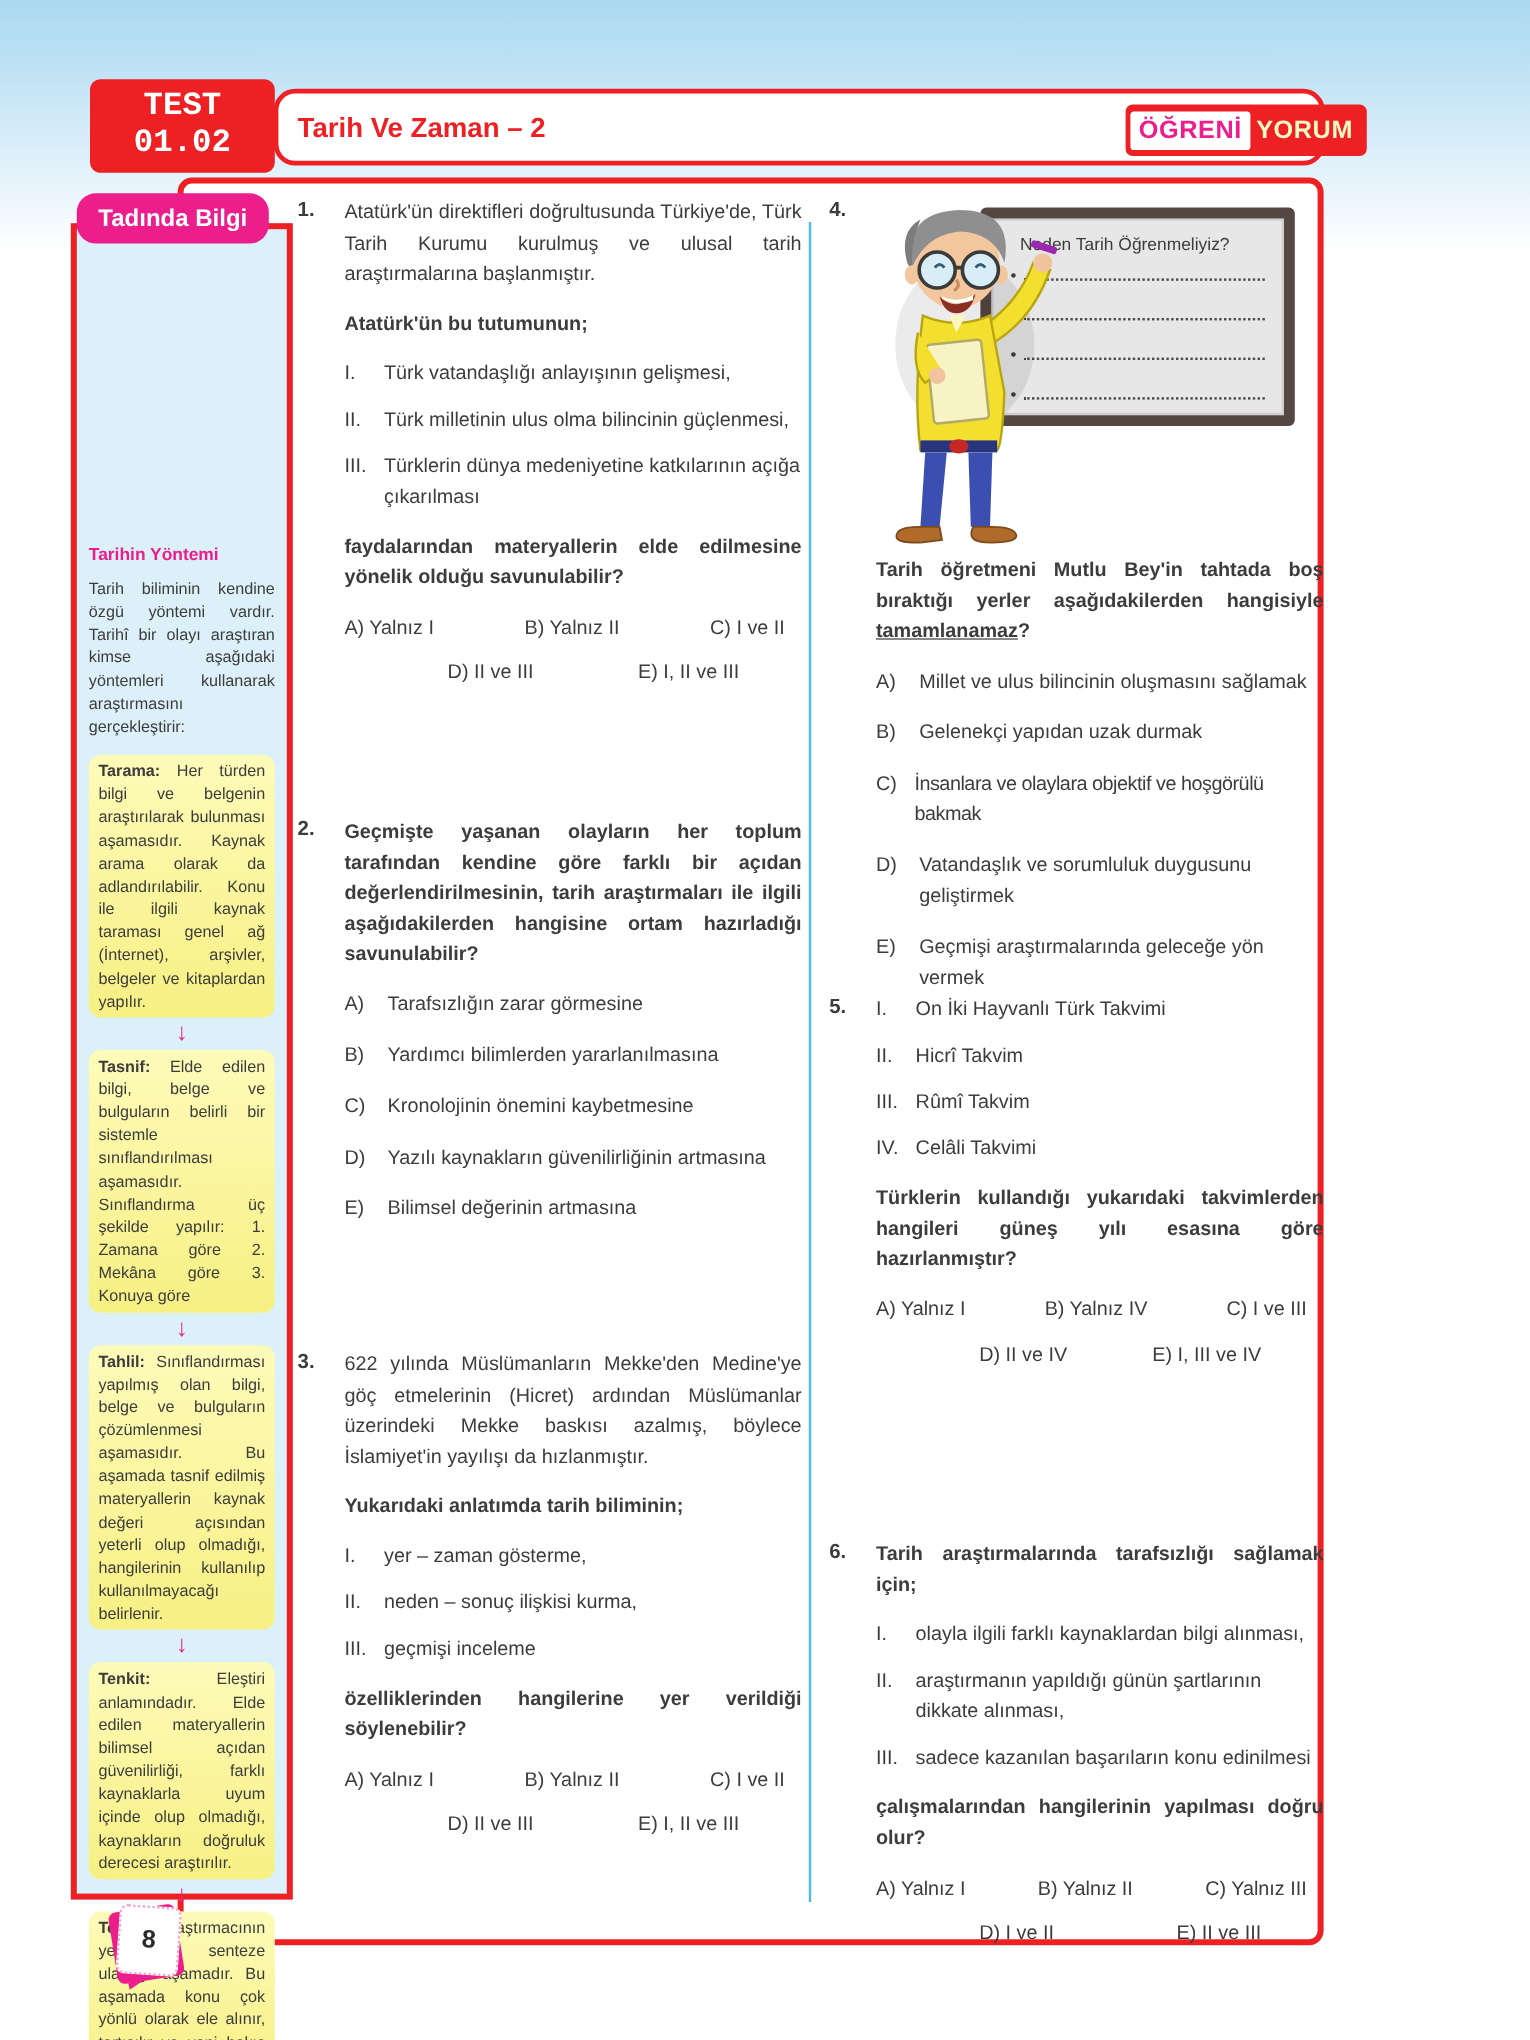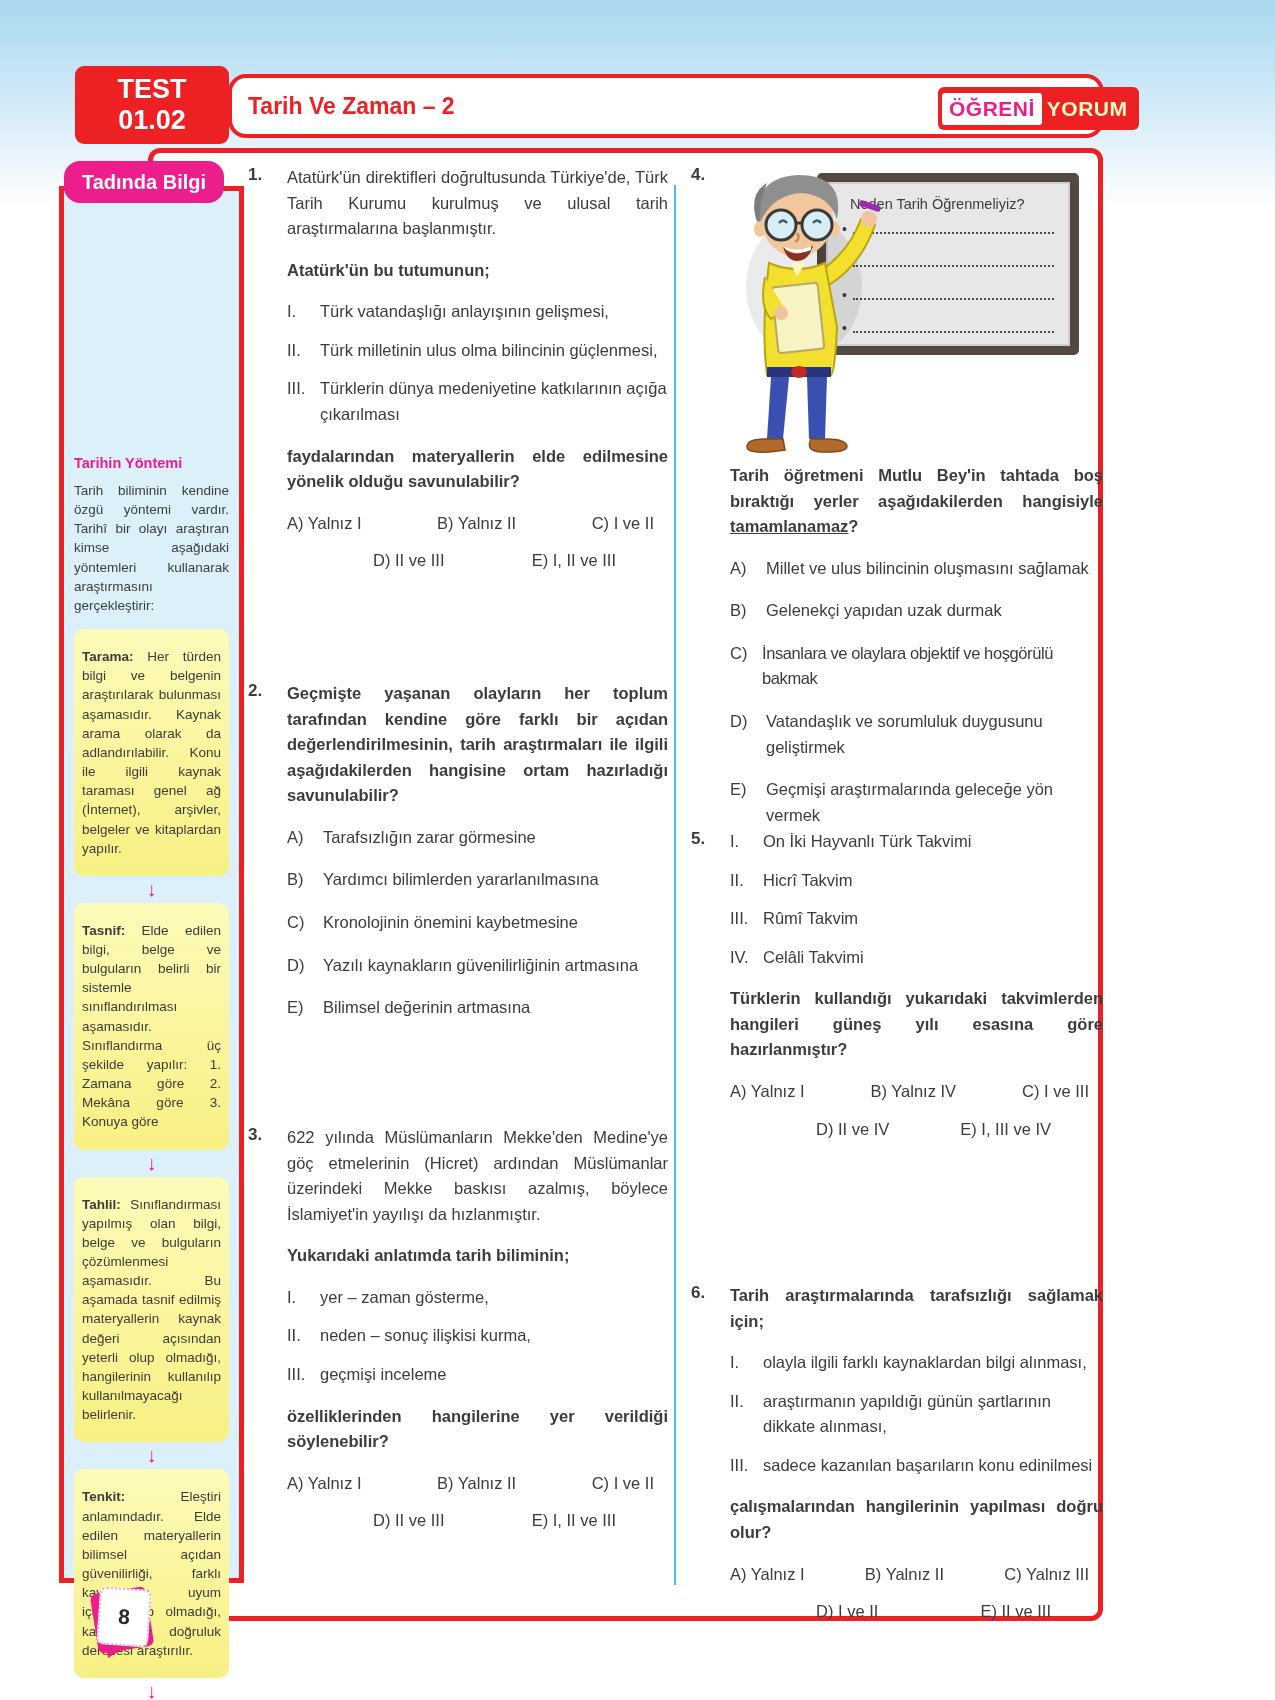--- a/index.html
+++ b/index.html
@@ -21,21 +21,21 @@
     background:#ffffff; border:4px solid #ed2024; border-radius:18px;
     display:flex; align-items:center; z-index:2;
   }
   .title-bar span {
     color:#ed2024; font-weight:bold; font-size:23px; padding-left:16px;
   }
   .test-box {
     position:absolute; left:75px; top:66px; width:154px; height:78px;
     background:#ed2024; border-radius:9px; z-index:3;
     display:flex; flex-direction:column; align-items:center; justify-content:center;
-    color:#ffffff; font-weight:bold; font-size:27px; line-height:1.15;
+    color:#ffffff; font-weight:bold; font-size:27px; line-height:1.15;font-family:Liberation Mono, monospace;
   }
   .brand {
     position:absolute; left:938px; top:87px; height:43px; z-index:4;
     background:#ed2024; border-radius:6px; display:flex; align-items:center;
     padding:3px 4px;
   }
   .brand .b-left {
     background:#ffffff; border-radius:3px; color:#ec1e8c; font-weight:bold;
     font-size:21px; padding:4px 7px; letter-spacing:0.5px;
   }
@@ -60,21 +60,21 @@
     position:absolute; left:64px; top:161px; width:160px; height:42px;
     background:#ec1e8c; border-radius:16px; z-index:3;
     display:flex; align-items:center; justify-content:center;
     color:#ffffff; font-weight:bold; font-size:20px;
   }
   
   .sb-heading { color:#ec1e8c; font-weight:bold; font-size:14.5px; margin-bottom:10px; }
   .sb-intro { font-size:13.5px; line-height:1.42; text-align:justify; margin-bottom:14px; }
   .step-box {
     background:linear-gradient(180deg,#fdfbb9 0%, #f7f083 100%);
-    border-radius:10px; padding:18px 8px; font-size:13.5px; line-height:1.42;
+    border-radius:10px; padding:4px 8px; font-size:13.5px; line-height:1.42;
     text-align:justify;
   }
   .step-box b { font-weight:bold; }
   .step-arrow { text-align:center; height:27px; line-height:27px; }
   .step-arrow::after { content:"↓"; color:#ec1e8c; font-weight:bold; font-size:20px; }
   
   .question { position:absolute; }
   .qnum { position:absolute; left:0; top:0; font-weight:bold; font-size:17px; }
   .qbody { margin-left:39px; font-size:16.5px; line-height:1.55; }
   .q-intro { text-align:justify; margin-bottom:16px; }

